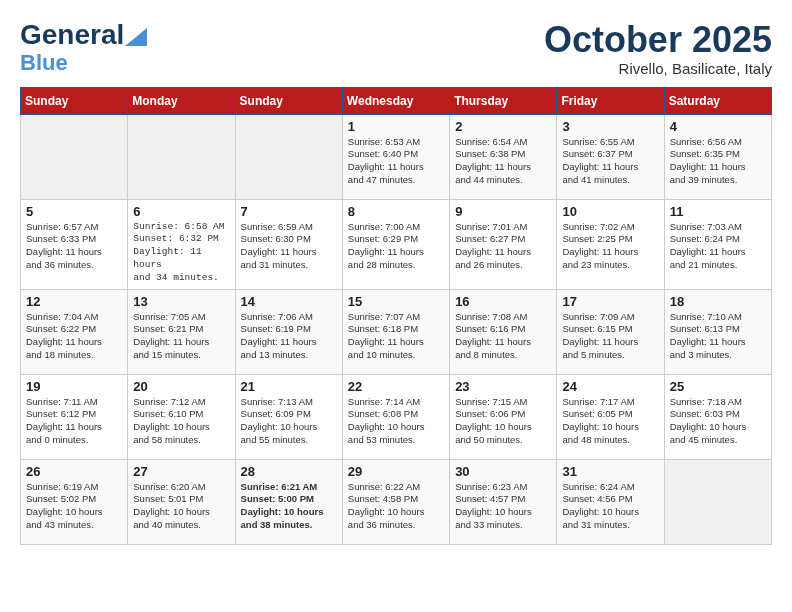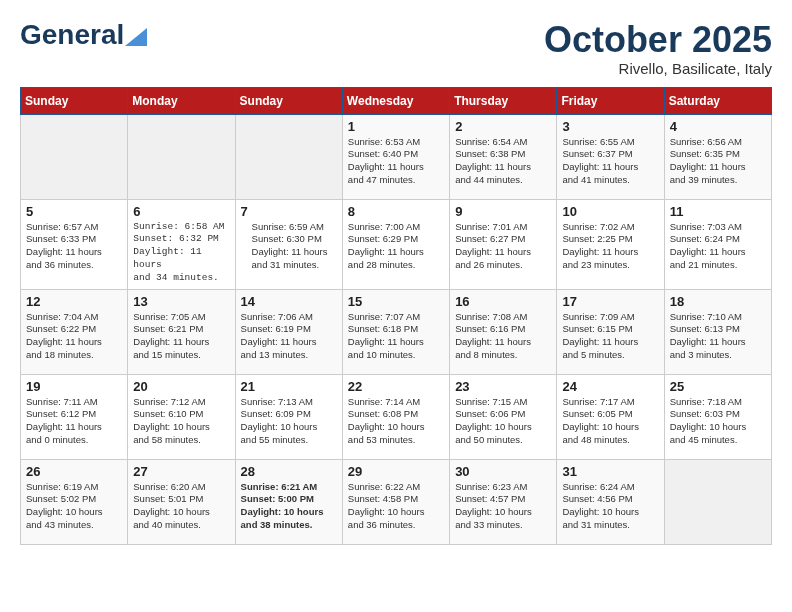--- a/index.html
+++ b/index.html
@@ -81,20 +81,21 @@
 <div class="header">
   <div class="logo">
     <div>
       <div style="display:flex;align-items:center;">
         <div style="font-size:28px;font-weight:bold;color:#1a3a5c;line-height:1.1;">
           <span style="color:#1a3a5c;">General</span><svg width="22" height="18" viewBox="0 0 22 18" style="display:inline-block;vertical-align:middle;margin-left:1px;">
               <polygon points="0,18 22,0 22,18" fill="#4a90d9"></polygon>
             </svg>
         </div>
       </div>
+      <div style="font-size:22px;font-weight:bold;color:#4a90d9;line-height:1.1;">Blue</div>
     </div>
   </div>
   <div class="title-block">
     <div class="calendar-title">October 2025</div>
     <div class="calendar-subtitle">Rivello, Basilicate, Italy</div>
   </div>
 </div>
 
 <table>
   <thead>
@@ -152,21 +153,21 @@
         </td>
         <td>
           <span class="day-num">6</span>
           <div class="day-info" style="white-space: pre-line; font-family: Liberation Mono, monospace;">Sunrise: 6:58 AM
 Sunset: 6:32 PM
 Daylight: 11 hours
 and 34 minutes.</div>
         </td>
         <td>
           <span class="day-num">7</span>
-          <div class="day-info" style="white-space: pre-line; margin-left: 11px;">Sunrise: 6:59 AM
+          <div class="day-info" style="white-space: pre-line;">Sunrise: 6:59 AM
 Sunset: 6:30 PM
 Daylight: 11 hours
 and 31 minutes.</div>
         </td>
         <td>
           <span class="day-num">8</span>
           <div class="day-info" style="white-space: pre-line;">Sunrise: 7:00 AM
 Sunset: 6:29 PM
 Daylight: 11 hours
 and 28 minutes.</div>

